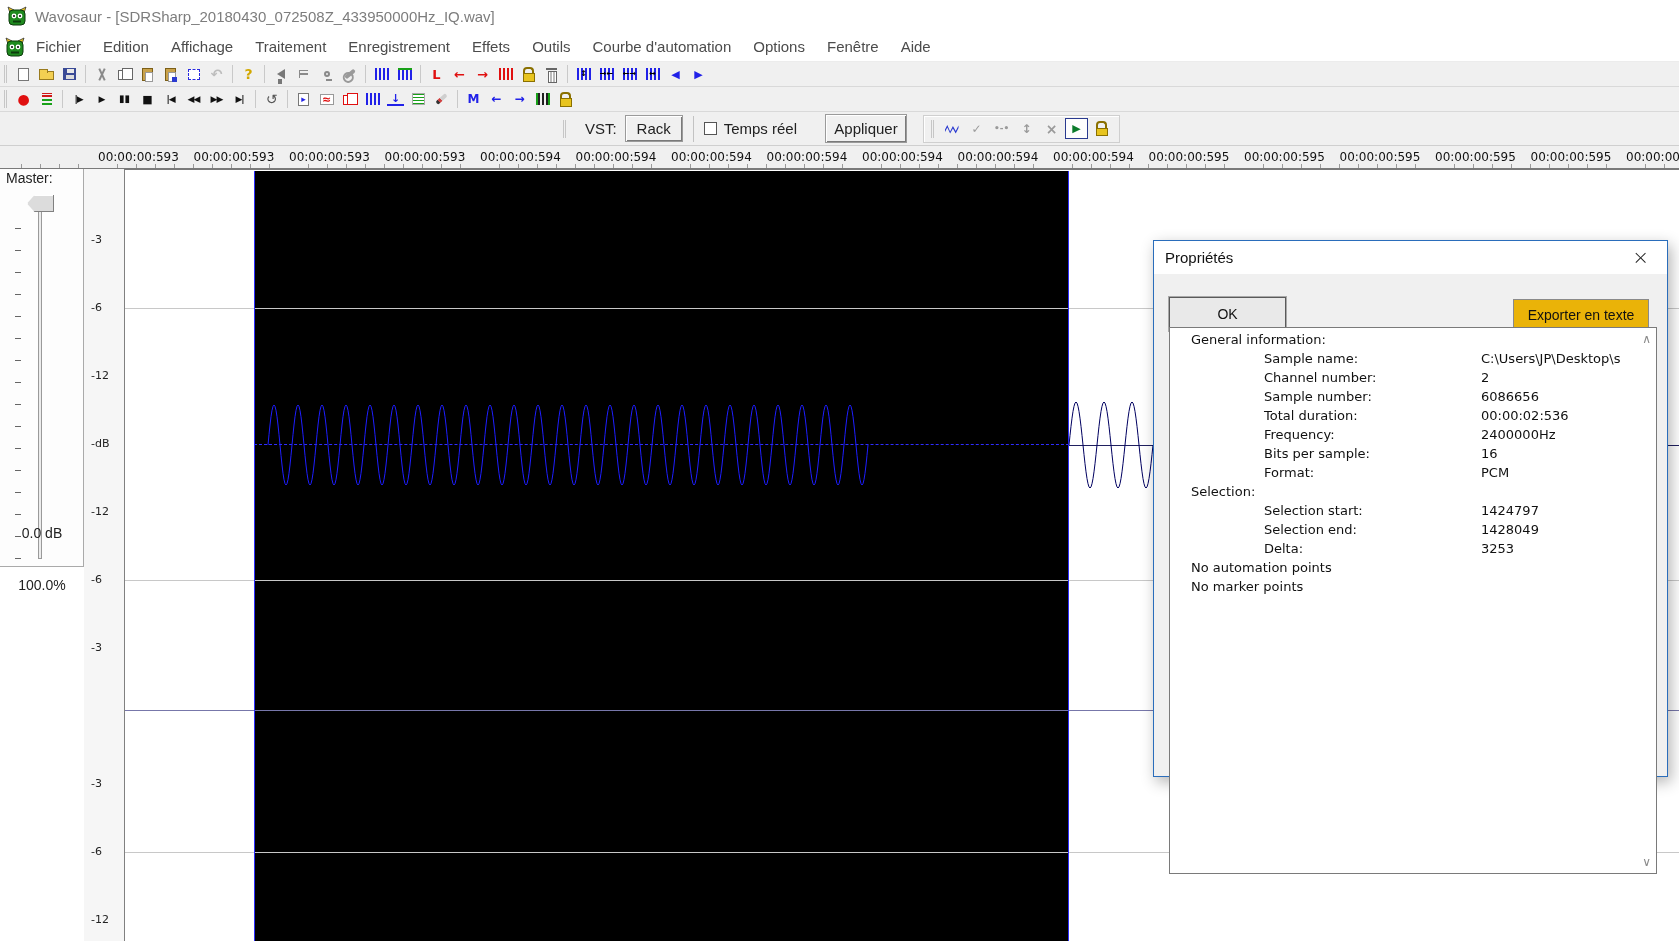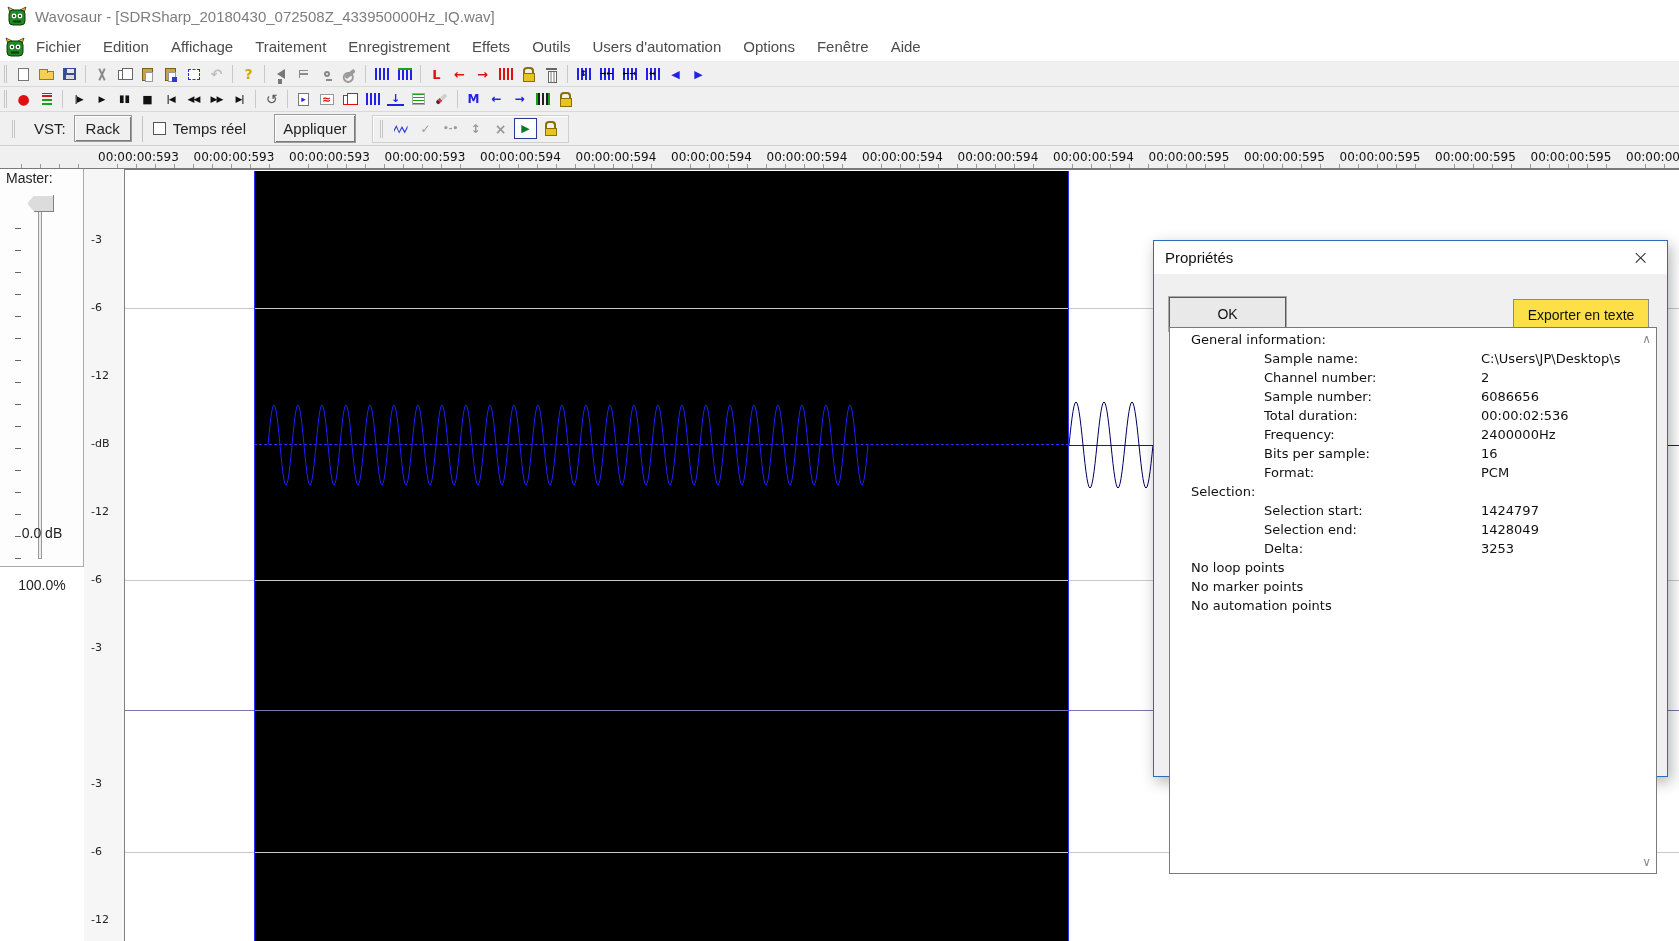--- a/index.html
+++ b/index.html
@@ -91,21 +91,21 @@
   .ico-curve { width:14px; height:10px; background:#2a3ad0;
     clip-path:polygon(0 70%,20% 15%,40% 80%,60% 25%,80% 75%,100% 20%,100% 45%,80% 100%,60% 50%,40% 100%,20% 40%,0 95%); }
   .ico-check { color:#9a9a9a; font-size:12px; }
   .ico-dots { color:#9a9a9a; font-size:9px; }
   .ico-updown { color:#9a9a9a; font-size:12px; }
   .ico-delete-x { color:#9a9a9a; font-size:14px; }
   .ico-autoplay { color:#0a7a2a; font-size:11px; }
 
   
   .vstbar { height:34px; background:#f0f0f0; display:flex; align-items:center;
-    border-bottom:1px solid #cfcfcf; padding-left:10px; }
+    border-bottom:1px solid #cfcfcf; padding-left:2px;justify-content:center; }
   .vst-label { font-size:15px; color:#222; margin:0 8px 0 14px; }
   .btn3d { background:#f0f0f0; border:1px solid #9a9a9a; box-shadow:inset 1px 1px 0 #fff, inset -1px -1px 0 #7a7a7a;
     font-size:15px; color:#222; font-family:"Liberation Sans",sans-serif; }
   .rack-btn { width:58px; height:27px; }
   .apply-btn { width:82px; height:29px; margin-left:22px; }
   .vst-sep { width:1px; height:26px; background:#c2c2c2; margin:0 10px; }
   .vst-check { width:13px; height:13px; background:#fff; border:1px solid #555; margin-right:7px; }
   .vst-check-label { font-size:15px; color:#222; margin-right:6px; }
   .mini-toolbar { display:flex; align-items:center; margin-left:16px; height:28px; padding:0 5px;
     background:#f0f0f0; border:1px solid #cfcfcf; box-shadow:inset 1px 1px 0 #fff; }
@@ -149,21 +149,21 @@
 
   
   .dialog { position:absolute; left:1153px; top:240px; width:515px; height:537px; background:#f0f0f0;
     border:1px solid #2a6dbb; box-shadow:3px 5px 14px rgba(0,0,0,.30); z-index:10; }
   .dialog-titlebar { height:33px; background:#fff; display:flex; align-items:center; padding-left:11px; }
   .dialog-title { font-size:15px; color:#111; }
   .dialog-close { position:absolute; right:10px; top:2px; font-size:20px; font-weight:300; color:#222;
     font-family:"DejaVu Sans",sans-serif; padding:2px 8px; }
   .ok-btn { position:absolute; left:15px; top:56px; width:117px; height:34px; background:#e9e9e9;
     border:1px solid #5a5a5a; box-shadow:0 0 0 1px #a9a9a9; font-size:14px; color:#111; }
-  .export-btn { position:absolute; left:359px; top:58px; width:136px; height:31px; background:#fde047;
+  .export-btn { position:absolute; left:359px; top:58px; width:136px; height:31px; background:#eab308;
     border:1px solid #8a8a8a; font-size:14px; color:#111; }
   .listbox { position:absolute; left:15px; top:86px; width:488px; height:547px; background:#fff;
     border:1px solid #7a7a7a; overflow:hidden; font-family:"DejaVu Sans",sans-serif; }
   .prop-rows { position:absolute; left:0; top:4px; right:0;padding-left:16px; }
   .prop-row { position:relative; height:19px; }
   .prop-label { position:absolute; left:5px; font-size:13px; color:#111; white-space:nowrap; }
   .prop-label.indent-1 { left:78px; }
   .prop-value { position:absolute; left:295px; font-size:13px; color:#111; white-space:nowrap;
     max-width:185px; overflow:hidden;text-align:right; }
   .scroll-up { position:absolute; right:5px; top:4px; color:#8a8a8a; font-size:12px; }
@@ -198,21 +198,21 @@
     <rect x="6" y="14.5" width="8" height="2" fill="#0c3b0c"></rect>
   </svg>
   <span style="display:flex">
       <span class="menu-item">Fichier</span>
       <span class="menu-item">Edition</span>
       <span class="menu-item">Affichage</span>
       <span class="menu-item">Traitement</span>
       <span class="menu-item">Enregistrement</span>
       <span class="menu-item">Effets</span>
       <span class="menu-item">Outils</span>
-      <span class="menu-item">Users d'automation</span>
+      <span class="menu-item">Courbe d'automation</span>
       <span class="menu-item">Options</span>
       <span class="menu-item">Fenêtre</span>
       <span class="menu-item">Aide</span>
     </span>
 </div>
 
 <div class="toolbar">
   <span class="tb-grip"></span>
   <span style="display:flex;align-items:center">
       <span class="tb-btn">
@@ -536,25 +536,22 @@
         </div>
         <div class="prop-row">
           <span class="prop-label indent-1">Selection end:</span>
           <span class="prop-value">1428049</span>
         </div>
         <div class="prop-row">
           <span class="prop-label indent-1">Delta:</span>
           <span class="prop-value">3253</span>
         </div>
         <div class="prop-row">
-          <span class="prop-label indent-0">No loop points</span>
+          <span class="prop-label indent-0">No automation points</span>
         </div>
         <div class="prop-row">
           <span class="prop-label indent-0">No marker points</span>
-        </div>
-        <div class="prop-row">
-          <span class="prop-label indent-0">No automation points</span>
         </div>
       </div>
     <span class="scroll-up">∧</span>
     <span class="scroll-down">∨</span>
   </div>
 </div>
 
 </body></html>

